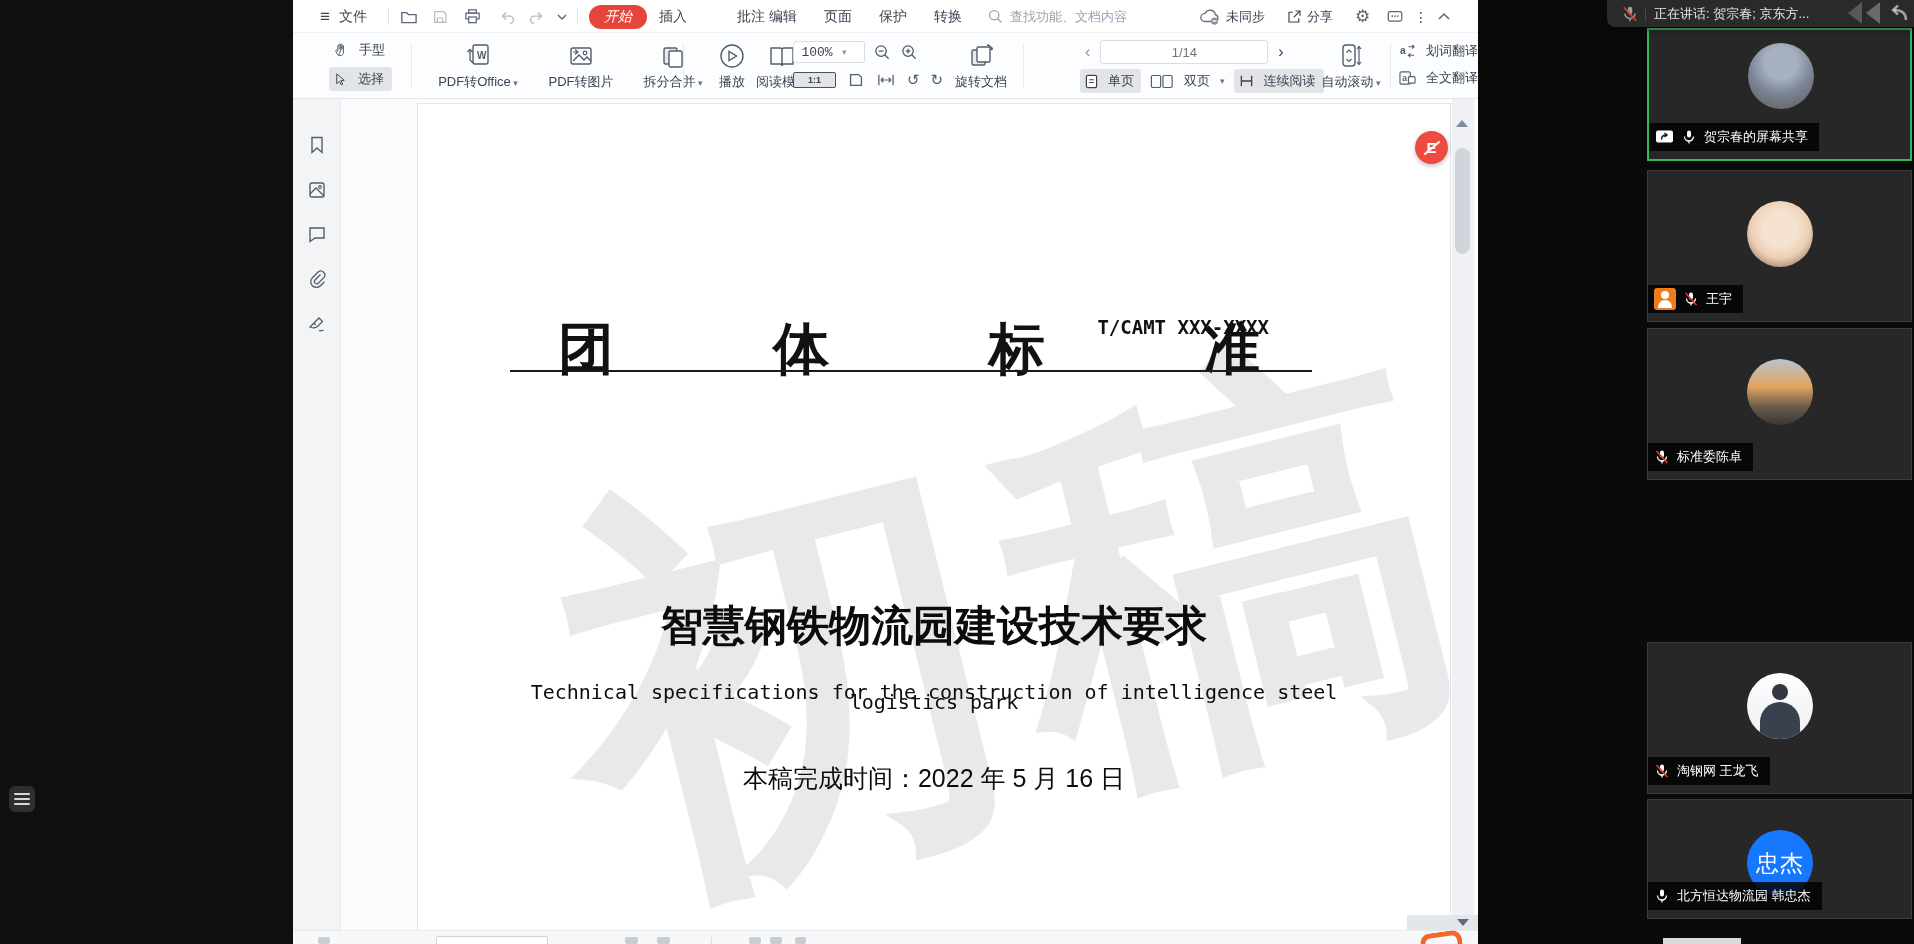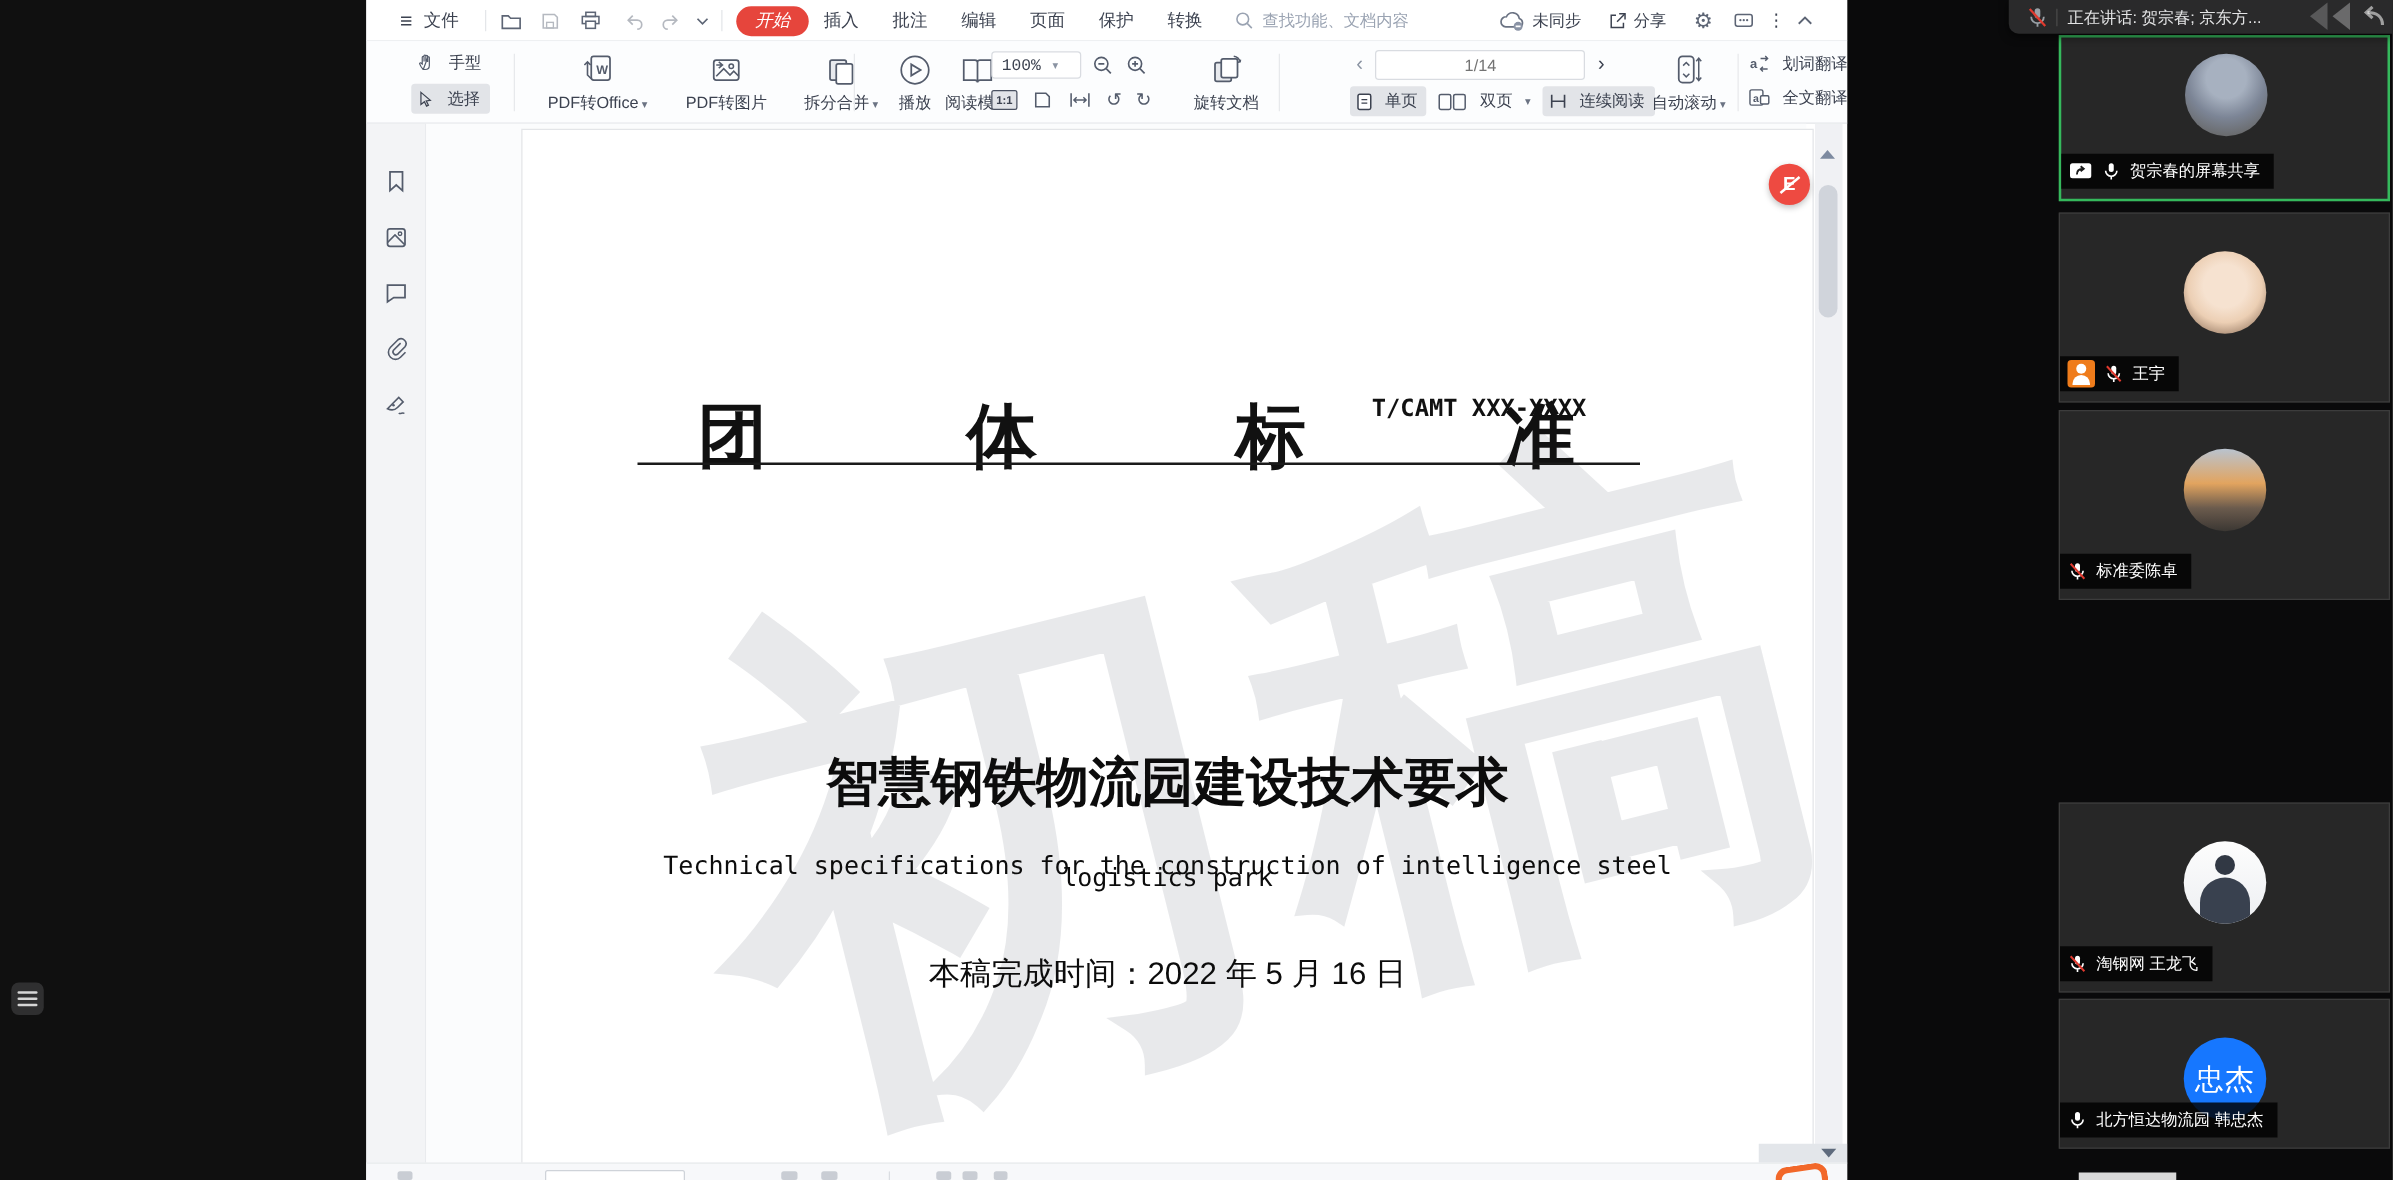--- a/index.html
+++ b/index.html
@@ -153,21 +153,21 @@
       <div class="itm" style="left:262px;">
         <svg width="14" height="14" viewBox="0 0 14 14">
             <path d="M3 5l4 4 4-4" fill="none" stroke="#5d6575" stroke-width="1.4"></path>
           </svg>
       </div>
       <div class="msep" style="left:284px;"></div>
       <div class="itm" style="left:296px;">
           <span class="pill">开始</span>
         </div>
       <div class="itm mtab" style="left:366px;">插入</div>
-      <div class="itm mtab" style="left:421px;">批注</div>
+      <div class="itm mtab" style="left:444px;">批注</div>
       <div class="itm mtab" style="left:476px;">编辑</div>
       <div class="itm mtab" style="left:531px;">页面</div>
       <div class="itm mtab" style="left:586px;">保护</div>
       <div class="itm mtab" style="left:641px;">转换</div>
       <div class="itm" style="left:694px;">
         <svg width="17" height="17" viewBox="0 0 20 20">
             <circle cx="8.5" cy="8.5" r="5.5" fill="none" stroke="#9aa3b2" stroke-width="1.5"></circle>
             <line x1="12.6" y1="12.6" x2="17" y2="17" stroke="#9aa3b2" stroke-width="1.5"></line>
           </svg>
         <span class="search-ph">查找功能、文档内容</span>
@@ -279,21 +279,21 @@
             <line x1="12.6" y1="12.6" x2="16.5" y2="16.5" stroke="#545c6c" stroke-width="1.4"></line>
           </svg>
         <svg width="19" height="19" viewBox="0 0 20 20">
             <circle cx="8.5" cy="8.5" r="5.5" fill="none" stroke="#545c6c" stroke-width="1.4"></circle>
             <line x1="6" y1="8.5" x2="11" y2="8.5" stroke="#545c6c" stroke-width="1.4"></line>
             <line x1="8.5" y1="6" x2="8.5" y2="11" stroke="#545c6c" stroke-width="1.4"></line>
             <line x1="12.6" y1="12.6" x2="16.5" y2="16.5" stroke="#545c6c" stroke-width="1.4"></line>
           </svg>
       </div>
       <div style="position:absolute;left:500px;top:38px;display:flex;align-items:center;gap:11px;">
-        <span class="onebox hl" style="padding:2px 3px;">1:1</span>
+        <span class="onebox hl" style="padding:2px 14px;">1:1</span>
         <svg width="18" height="18" viewBox="0 0 20 20">
             <path d="M4 4h9l3 3v9H4z" fill="none" stroke="#545c6c" stroke-width="1.4"></path>
           </svg>
         <svg width="20" height="16" viewBox="0 0 22 18">
             <path d="M3 3v12M19 3v12" stroke="#545c6c" stroke-width="1.4"></path>
             <path d="M6 9h10M8 6.5 5.5 9 8 11.5M14 6.5 16.5 9 14 11.5" fill="none" stroke="#545c6c" stroke-width="1.3"></path>
           </svg>
         <span class="rot">↺</span>
         <span class="rot">↻</span>
       </div>

